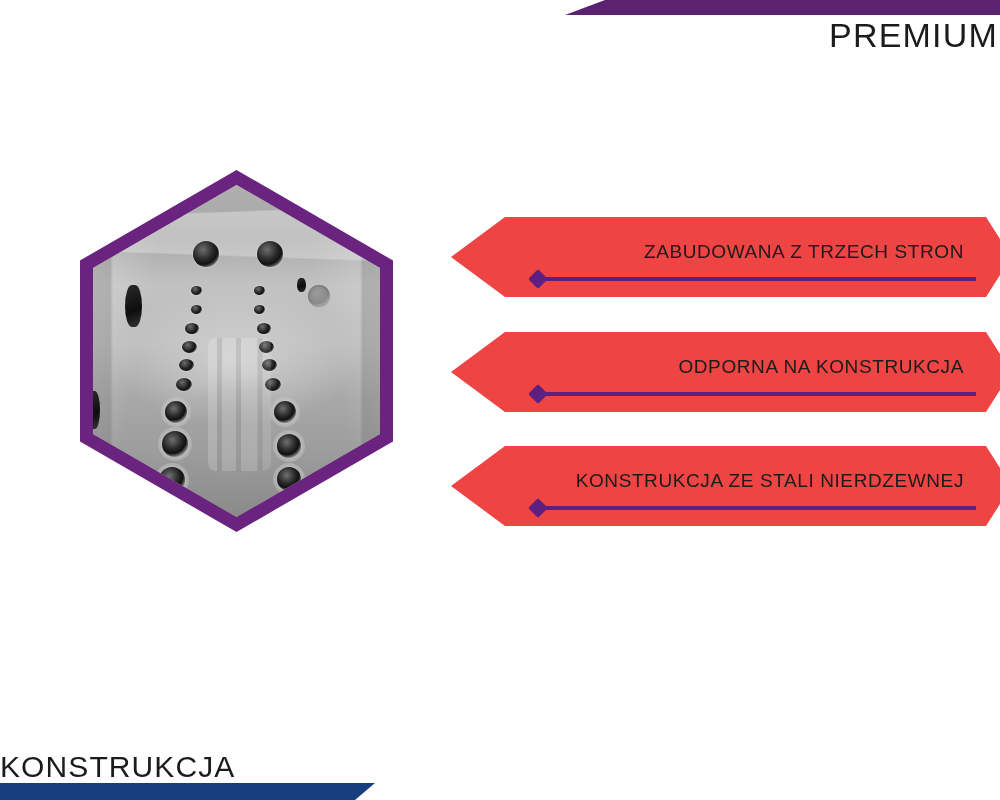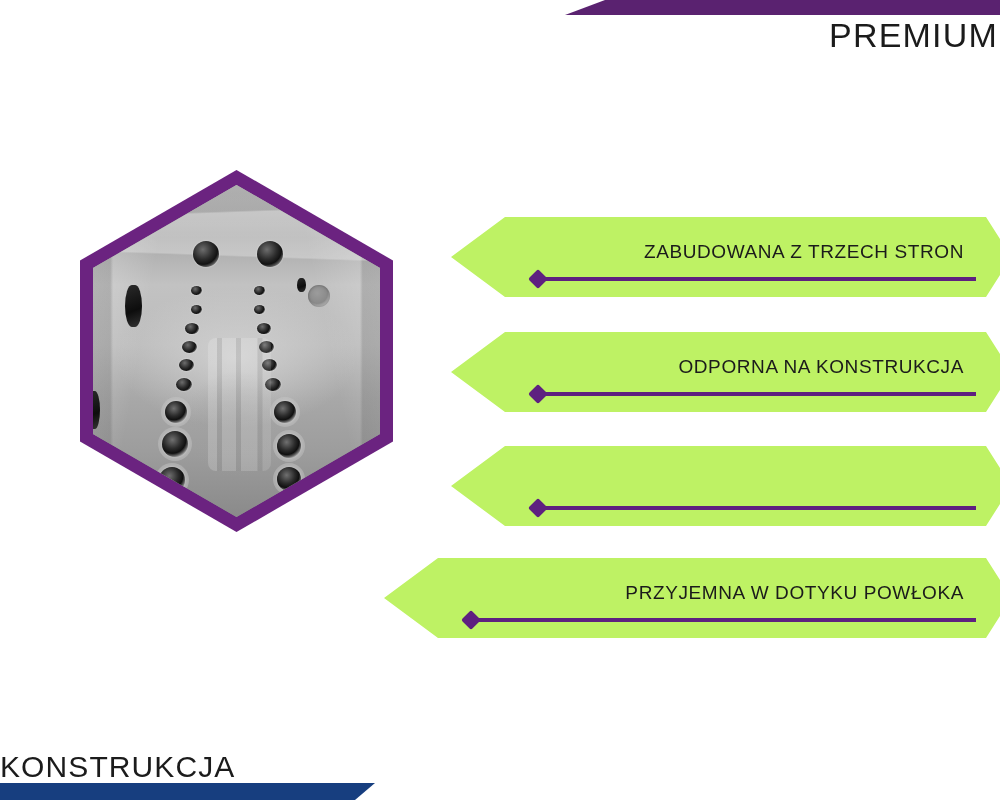--- a/index.html
+++ b/index.html
@@ -151,21 +151,21 @@
   }
   .slot {
     position: absolute;
     border-radius: 40%/50%;
     background: linear-gradient(160deg, #2a2a2a, #0d0d0d 60%, #343434);
   }
 
   
   .feature {
     position: absolute;
-    background: #bef264;
+    background: #ef4444;
   }
   .feature-label {
     position: absolute;
     right: 36px;
     top: 24px;
     font-size: 19px;
     font-weight: 400;
     letter-spacing: 0.6px;
     color: #1b1b1b;
     white-space: nowrap;
@@ -239,28 +239,23 @@
 
   <div class="feature" style="left:451px; top:332px; width:549px; height:80px;
               clip-path: polygon(0 50%, 54px 0, 100% 0, calc(100% - 14px) 0, 100% 22px, 100% calc(100% - 22px), calc(100% - 14px) 100%, 54px 100%);">
     <div class="feature-label">ODPORNA NA KONSTRUKCJA</div>
     <div class="feature-rule"></div>
     <div class="feature-diamond"></div>
   </div>
 
   <div class="feature" style="left:451px; top:446px; width:549px; height:80px;
               clip-path: polygon(0 50%, 54px 0, 100% 0, calc(100% - 14px) 0, 100% 22px, 100% calc(100% - 22px), calc(100% - 14px) 100%, 54px 100%);">
+    <div class="feature-label">KONSTRUKCJA ZE STALI NIERDZEWNEJ</div>
     <div class="feature-rule"></div>
     <div class="feature-diamond"></div>
   </div>
 
-  <div class="feature" style="left:384px; top:558px; width:616px; height:80px;
-              clip-path: polygon(0 50%, 54px 0, 100% 0, calc(100% - 14px) 0, 100% 22px, 100% calc(100% - 22px), calc(100% - 14px) 100%, 54px 100%);">
-    <div class="feature-label">PRZYJEMNA W DOTYKU POWŁOKA</div>
-    <div class="feature-rule"></div>
-    <div class="feature-diamond"></div>
-  </div>
 
   <div class="footer-title">KONSTRUKCJA</div>
 
   <div class="bottom-banner"></div>
 
 </div>
 
 </body></html>

